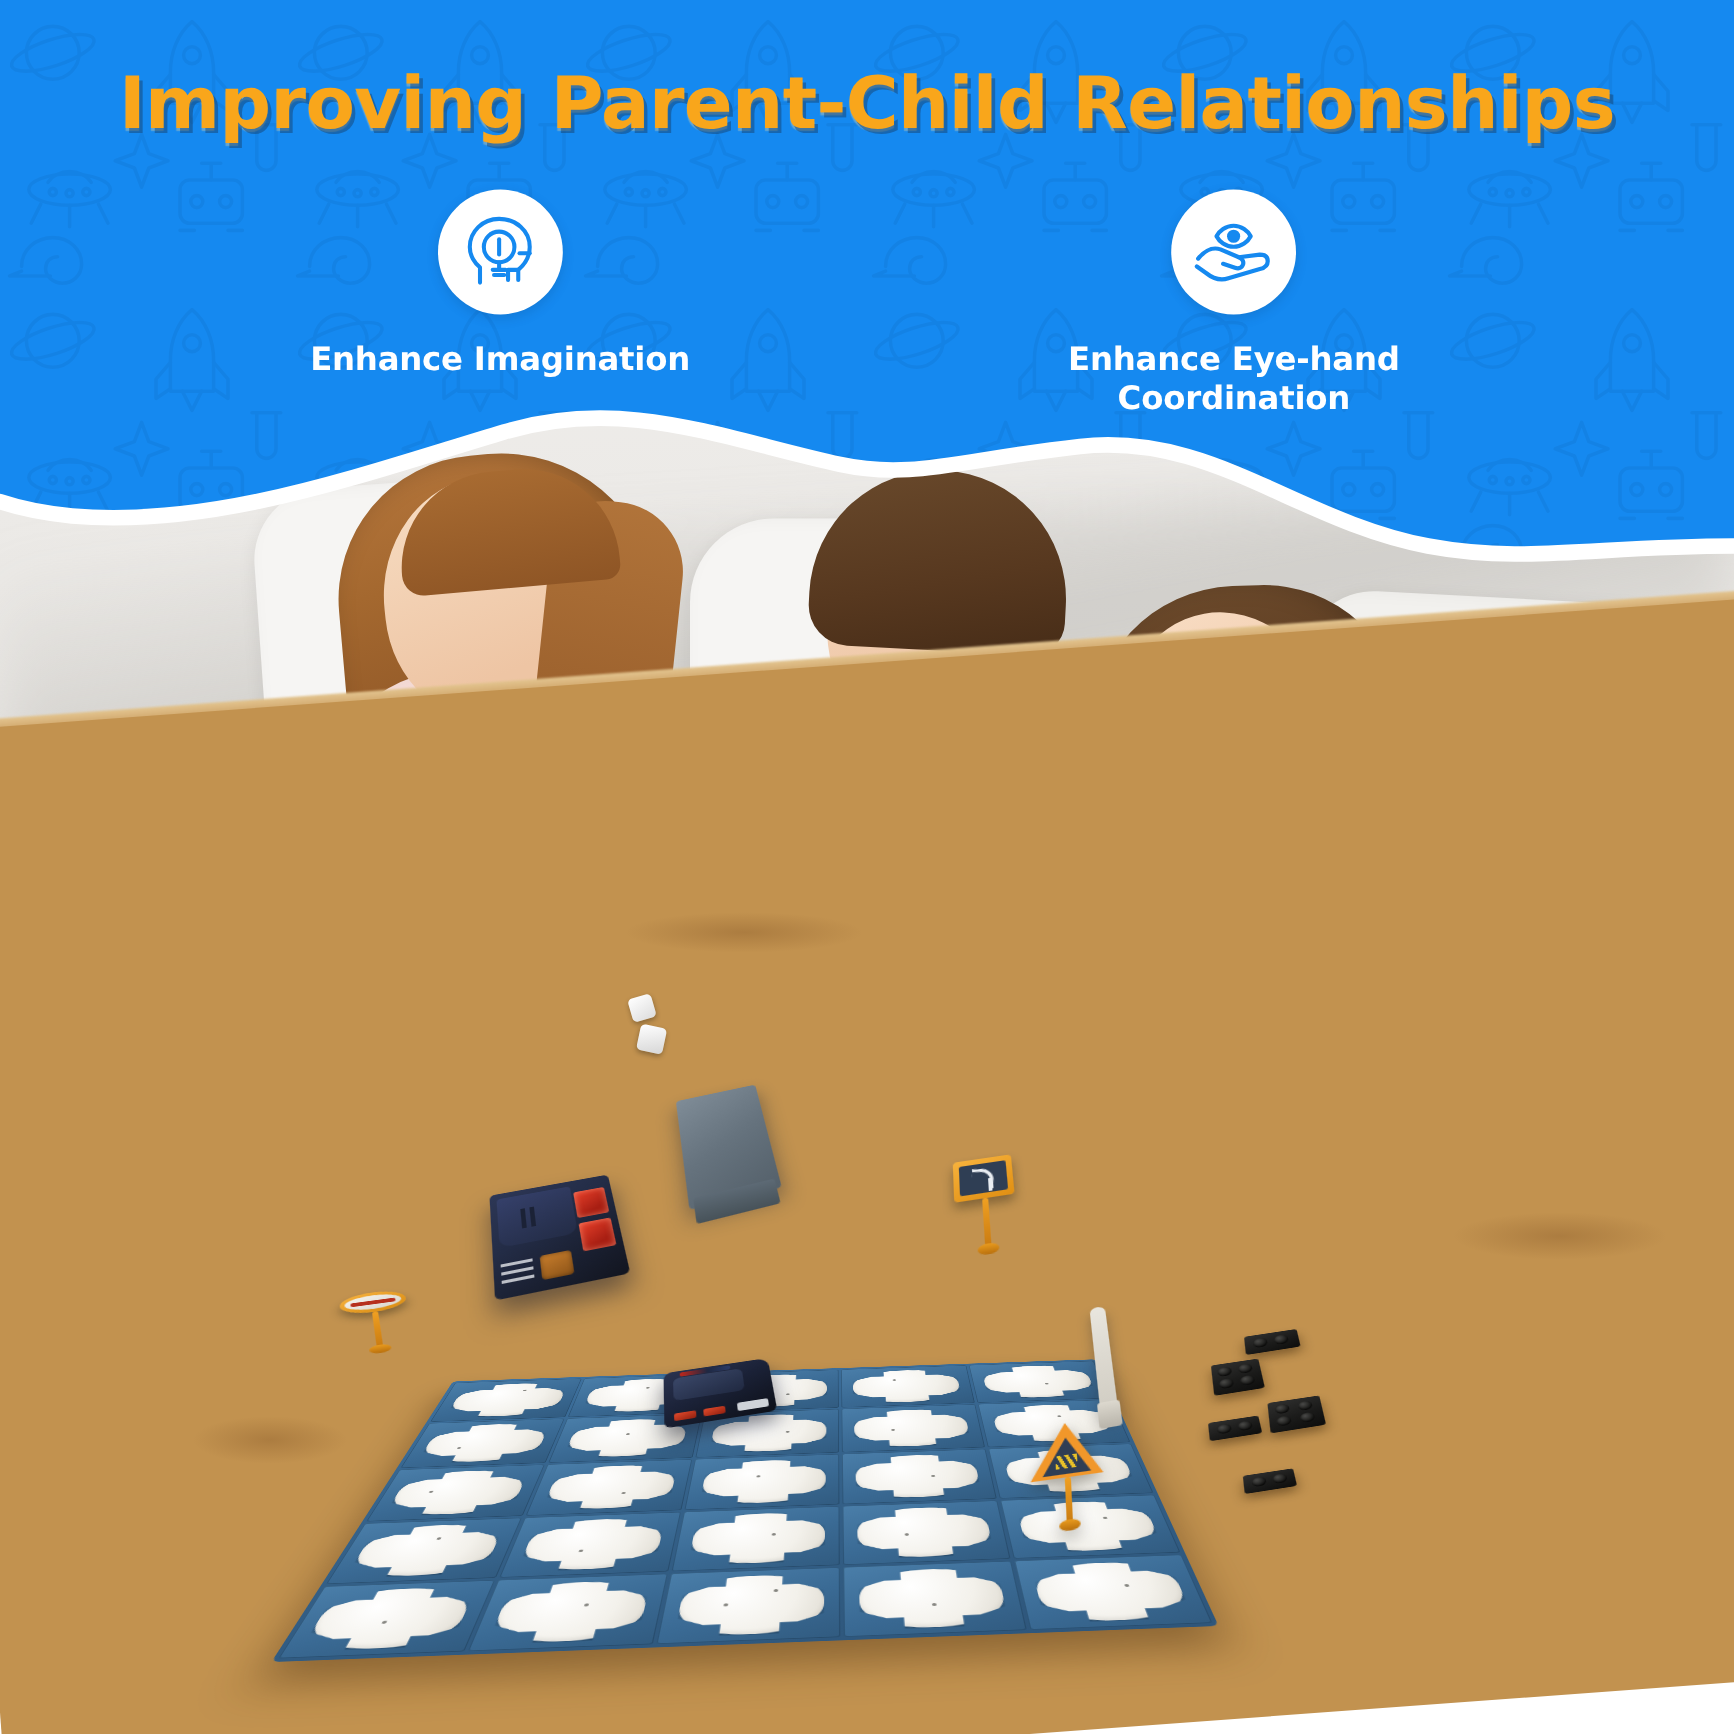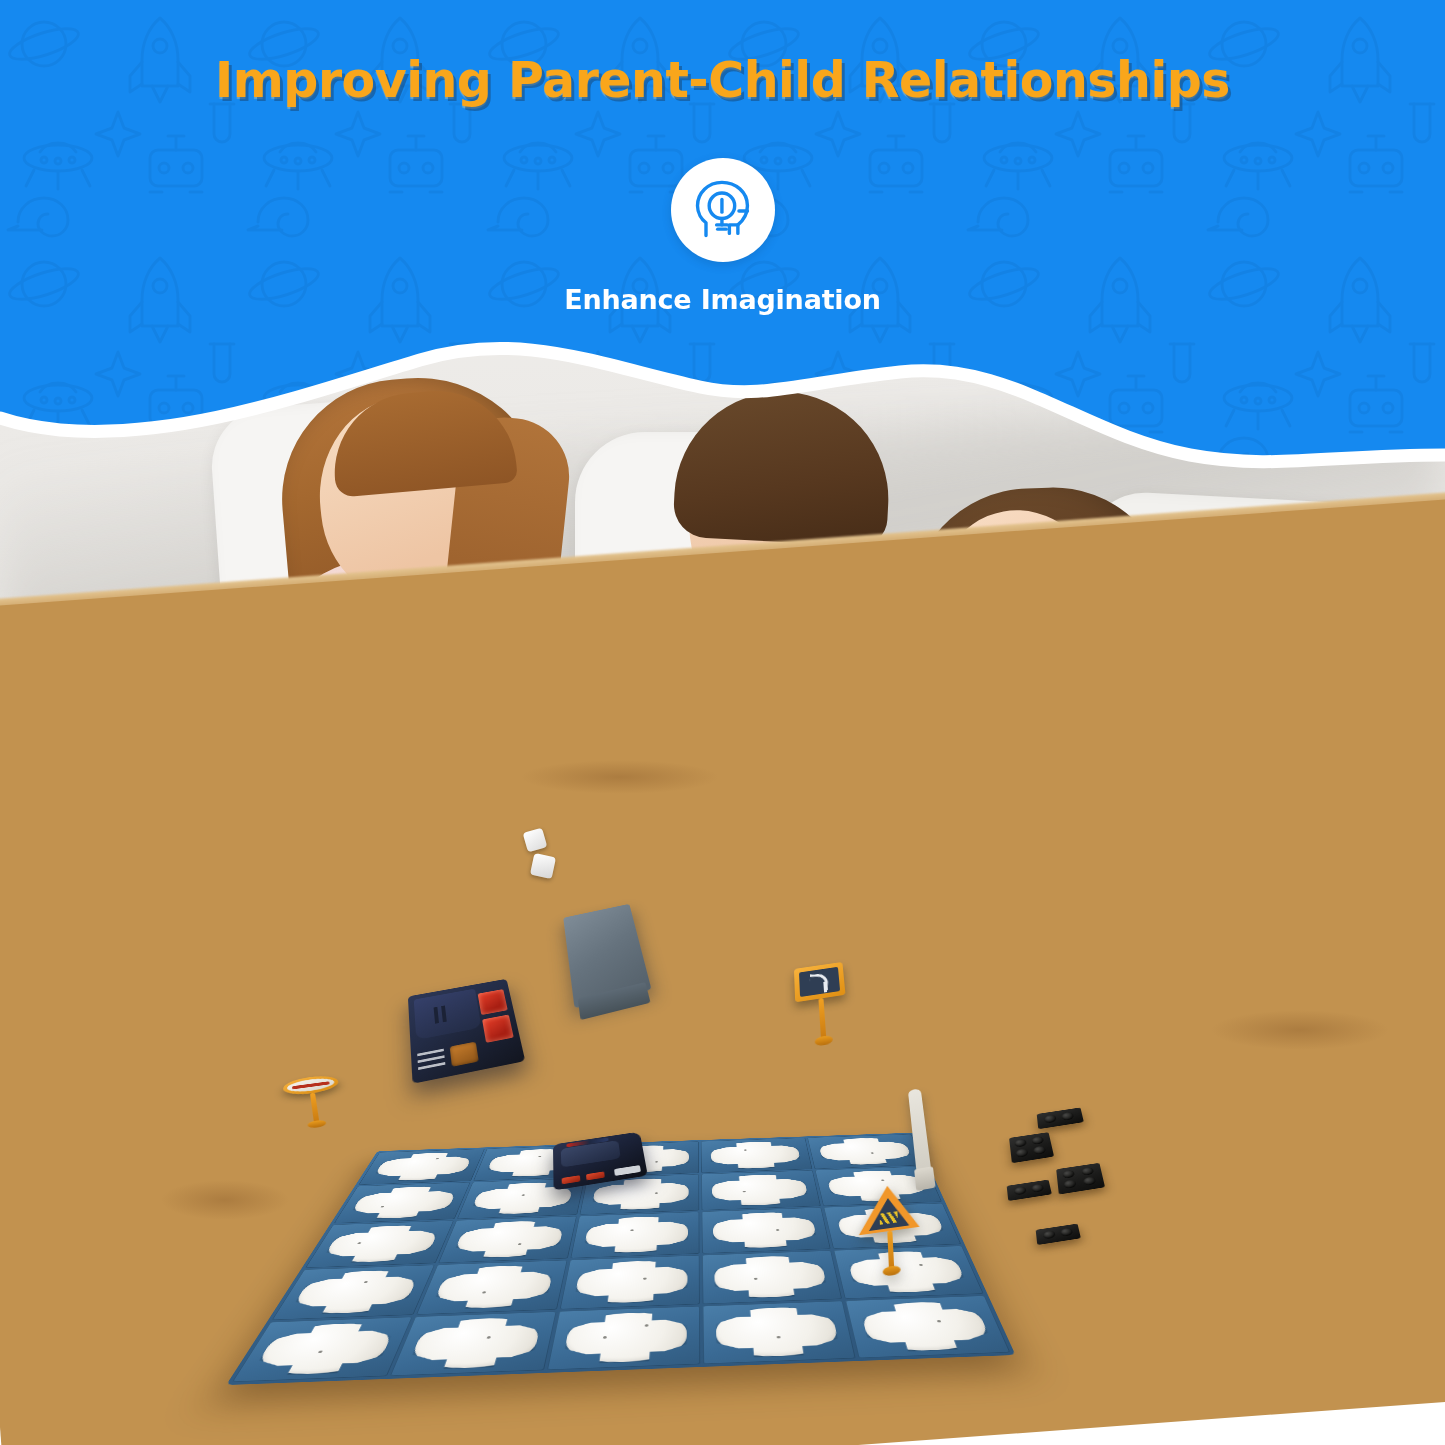--- a/index.html
+++ b/index.html
@@ -314,21 +314,21 @@
   .header {
     position:absolute; left:0; top:0; width:1445px; height:500px; z-index:20;
     pointer-events:none;
   }
   .header-clip { position:absolute; inset:0; }
   .hdr-content { position:absolute; left:0; top:0; width:1445px; height:400px; pointer-events:auto; }
 
   .main-title {
     position:absolute; left:0; top:52px; width:1445px; text-align:center;
     font-family:"DejaVu Sans", sans-serif;
-    font-size:49px; font-weight:bold; letter-spacing:-0.5px;
+    font-size:60px; font-weight:bold; letter-spacing:-0.5px;
     color:#F9A61B;
     text-shadow:3px 4px 0 rgba(23,60,100,.45), 0 2px 1px rgba(255,220,150,.35);
   }
 
   .features {
     position:absolute; left:0; top:158px; width:1445px; height:210px;
     display:flex; justify-content:space-around; align-items:flex-start;
     padding:0 111px;
   }
   .feature { width:330px; display:flex; flex-direction:column; align-items:center; }
@@ -635,18 +635,30 @@
               <path d="M31 40 L31 46"></path>
               <path d="M26 46 L36 46"></path>
               <path d="M27 50 L35 50"></path>
               <path d="M31 22 L31 34"></path>
             </svg>
           </div>
           <div class="f-label nosel">Enhance Imagination</div>
         </div>
 
 
+        <div class="feature">
+          <div class="f-icon">
+            <svg width="70" height="70" viewBox="0 0 64 64" fill="none" stroke="#1589f0" stroke-width="3.2" stroke-linecap="round" stroke-linejoin="round">
+              <path d="M32 12 C26 12 21 16 19 20 C21 24 26 28 32 28 C38 28 43 24 45 20 C43 16 38 12 32 12 Z"></path>
+              <circle cx="32" cy="20" r="5" fill="#1589f0" stroke="none"></circle>
+              <path d="M5 37 C10 31 16 28 22 30 L36 36 C39 37 40 40 39 42 C38 44 36 45 33 44 L24 41"></path>
+              <path d="M36 36 L52 34 C56 34 58 36 58 39 C58 42 56 44 52 45 L28 52 C22 54 16 52 11 48 L4 43"></path>
+            </svg>
+          </div>
+          <div class="f-label nosel" style="white-space:pre-line;">Enhance Eye-hand
+Coordination</div>
+        </div>
 
       </div>
     </div>
   </div>
 
 </div>
 
 </body></html>

